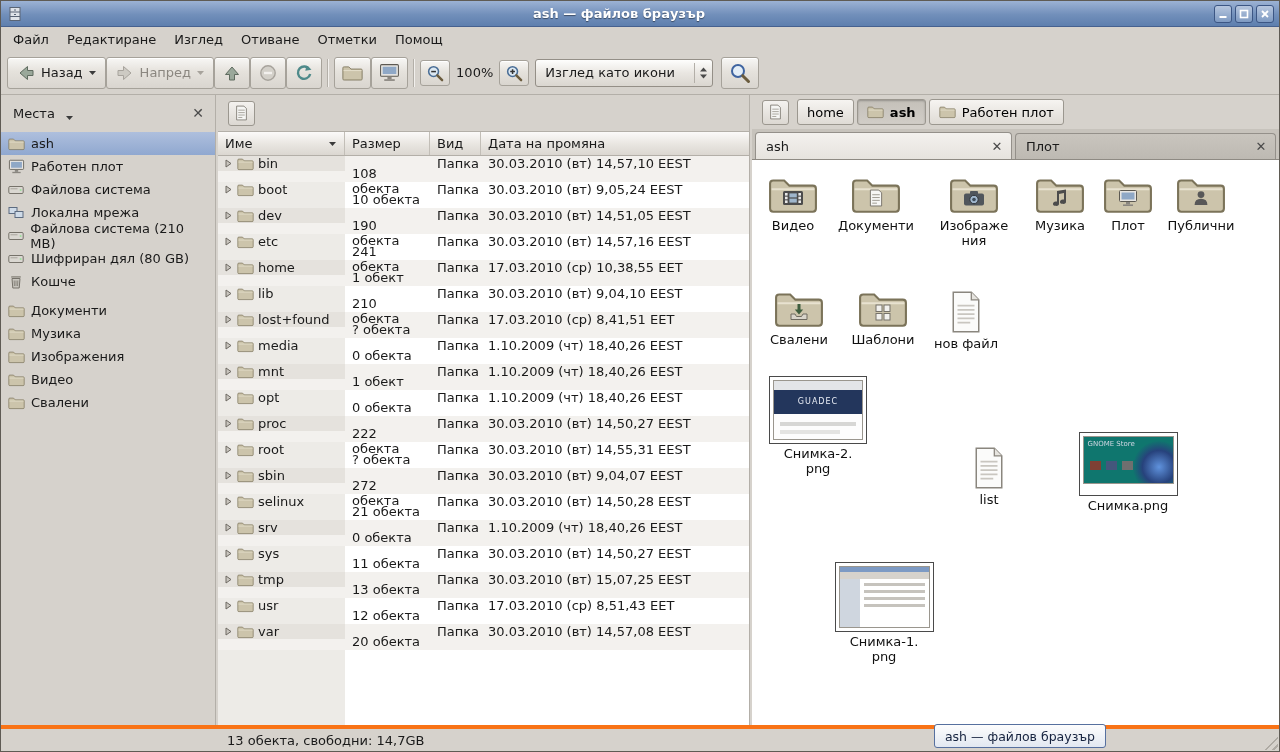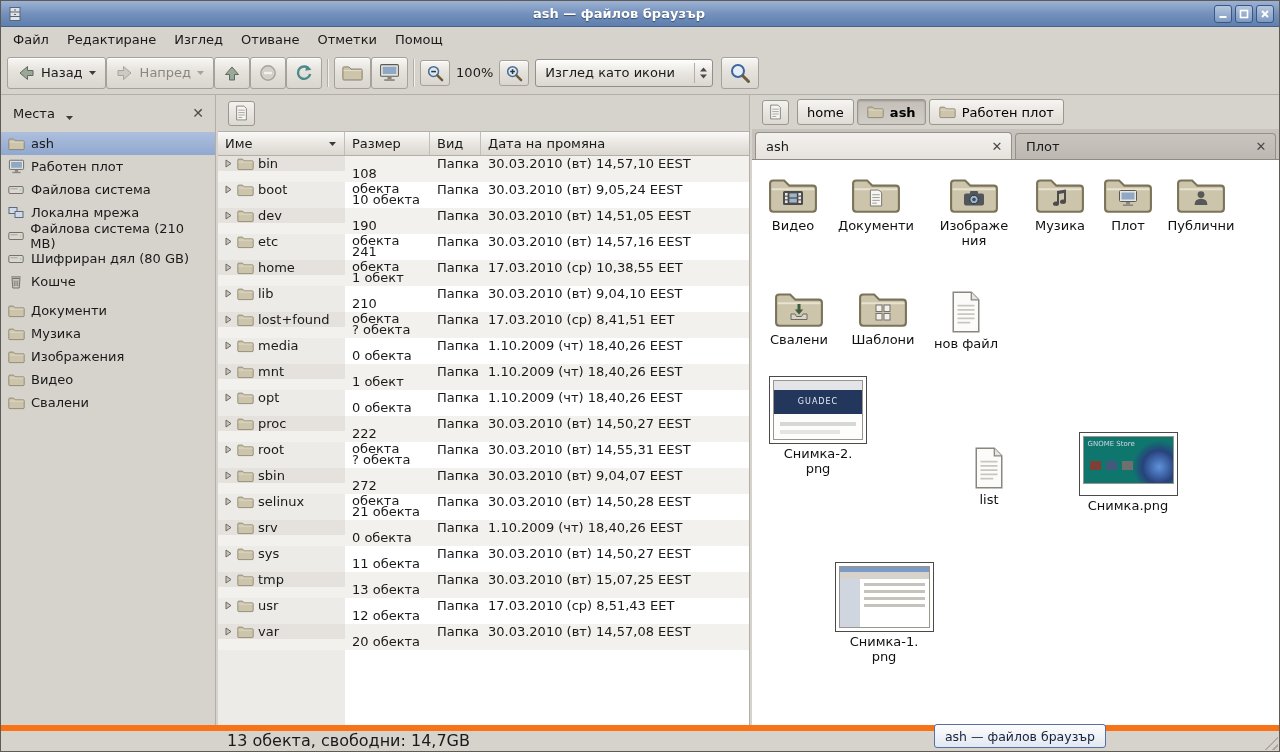--- a/index.html
+++ b/index.html
@@ -115,21 +115,21 @@
   .s-sq.a{left:6px;background:#7e4034}.s-sq.b{left:22px;background:#44577c}.s-sq.c{left:38px;background:#6f6f6f}
   .s-glow{position:absolute;right:-12px;top:4px;width:52px;height:52px;border-radius:50%;background:radial-gradient(circle,#5f92dd 0%,#27427c 45%,rgba(12,13,16,0) 72%)}
   .t-fm{width:99px;height:70px}.t-fm .tin{width:91px;height:62px;background:#e9e7e3}
   .f-title{position:absolute;top:0;left:0;right:0;height:5px;background:#7d9ac4}
   .f-tool{position:absolute;top:5px;left:0;right:0;height:7px;background:#d6d2cc}
   .f-side{position:absolute;top:12px;left:0;width:20px;bottom:0;background:#cfd6df}
   .f-list{position:absolute;top:12px;left:20px;right:0;bottom:0;background:#fff}
   .f-list span{display:block;height:3px;margin:4px 4px 0;background:#c6c3bd}
 
   
-  .statusbar{height:26px;flex:0 0 26px;background:#d6d2cc;border-top:6px solid #f97316;display:flex;align-items:flex-start;padding-left:226px;font-size:16px;position:relative}
+  .statusbar{height:26px;flex:0 0 26px;background:#d6d2cc;border-top:4px solid #f97316;display:flex;align-items:center;padding-left:226px;font-size:13px;position:relative}
   .grip{position:absolute;right:1px;bottom:1px;width:14px;height:14px;background:repeating-linear-gradient(135deg,#aeaaa3 0 2px,transparent 2px 5px);clip-path:polygon(100% 0,100% 100%,0 100%)}
 
   
   .task-button{position:absolute;left:933px;top:723px;width:172px;height:24px;border:1px solid #56709f;border-radius:3px;background:linear-gradient(#fdfdfd,#e2e8f1);display:flex;align-items:center;justify-content:center;font-size:12.5px;color:#16233f;font-family:inherit;cursor:default;z-index:5}
 </style>
 </head>
 <body>
 
 <div class="window">
 

